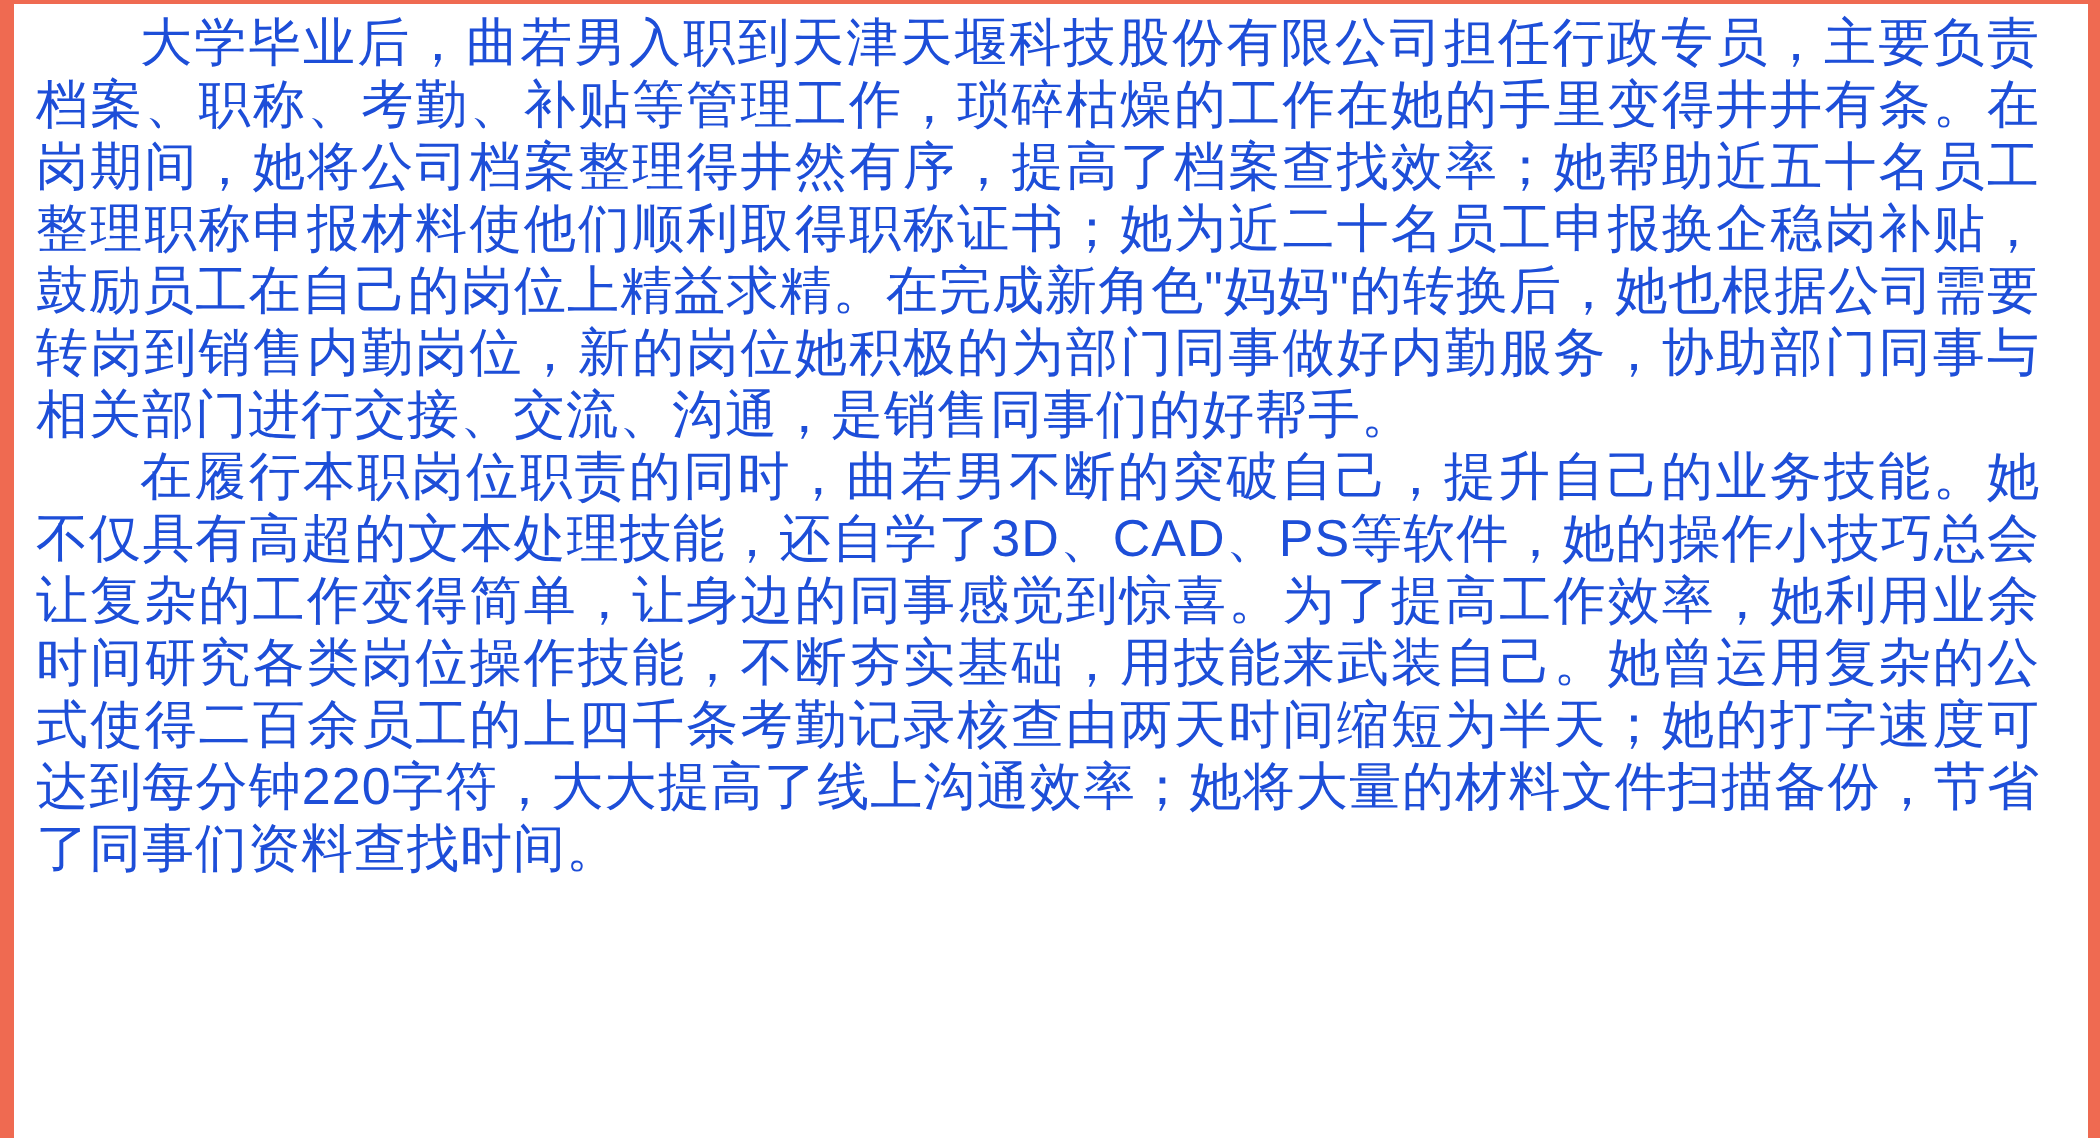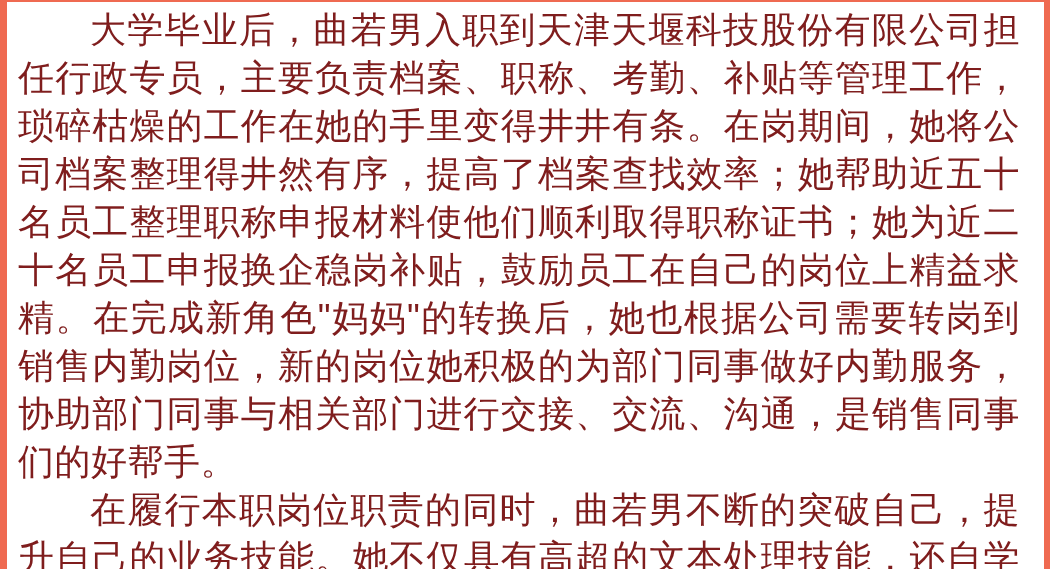--- a/index.html
+++ b/index.html
@@ -23,23 +23,23 @@
   .edge.right  { top: 0; bottom: 0; right: 0; width: 6px; }
   .content {
     position: absolute;
     top: 0;
     left: 18px;
     width: 1002px;
     padding-top: 6px;
   }
   .content p {
     margin: 0;
-    font-size: 36px;
-    line-height: 48px;
-    color: #7f1d1d;
+    font-size: 26px;
+    line-height: 31px;
+    color: #1d4ed8;
     text-align: justify;
     text-justify: inter-ideograph;
     text-indent: 2em;
     letter-spacing: 0.5px;
   }
 </style>
 </head>
 <body>
 
 <div class="page">

